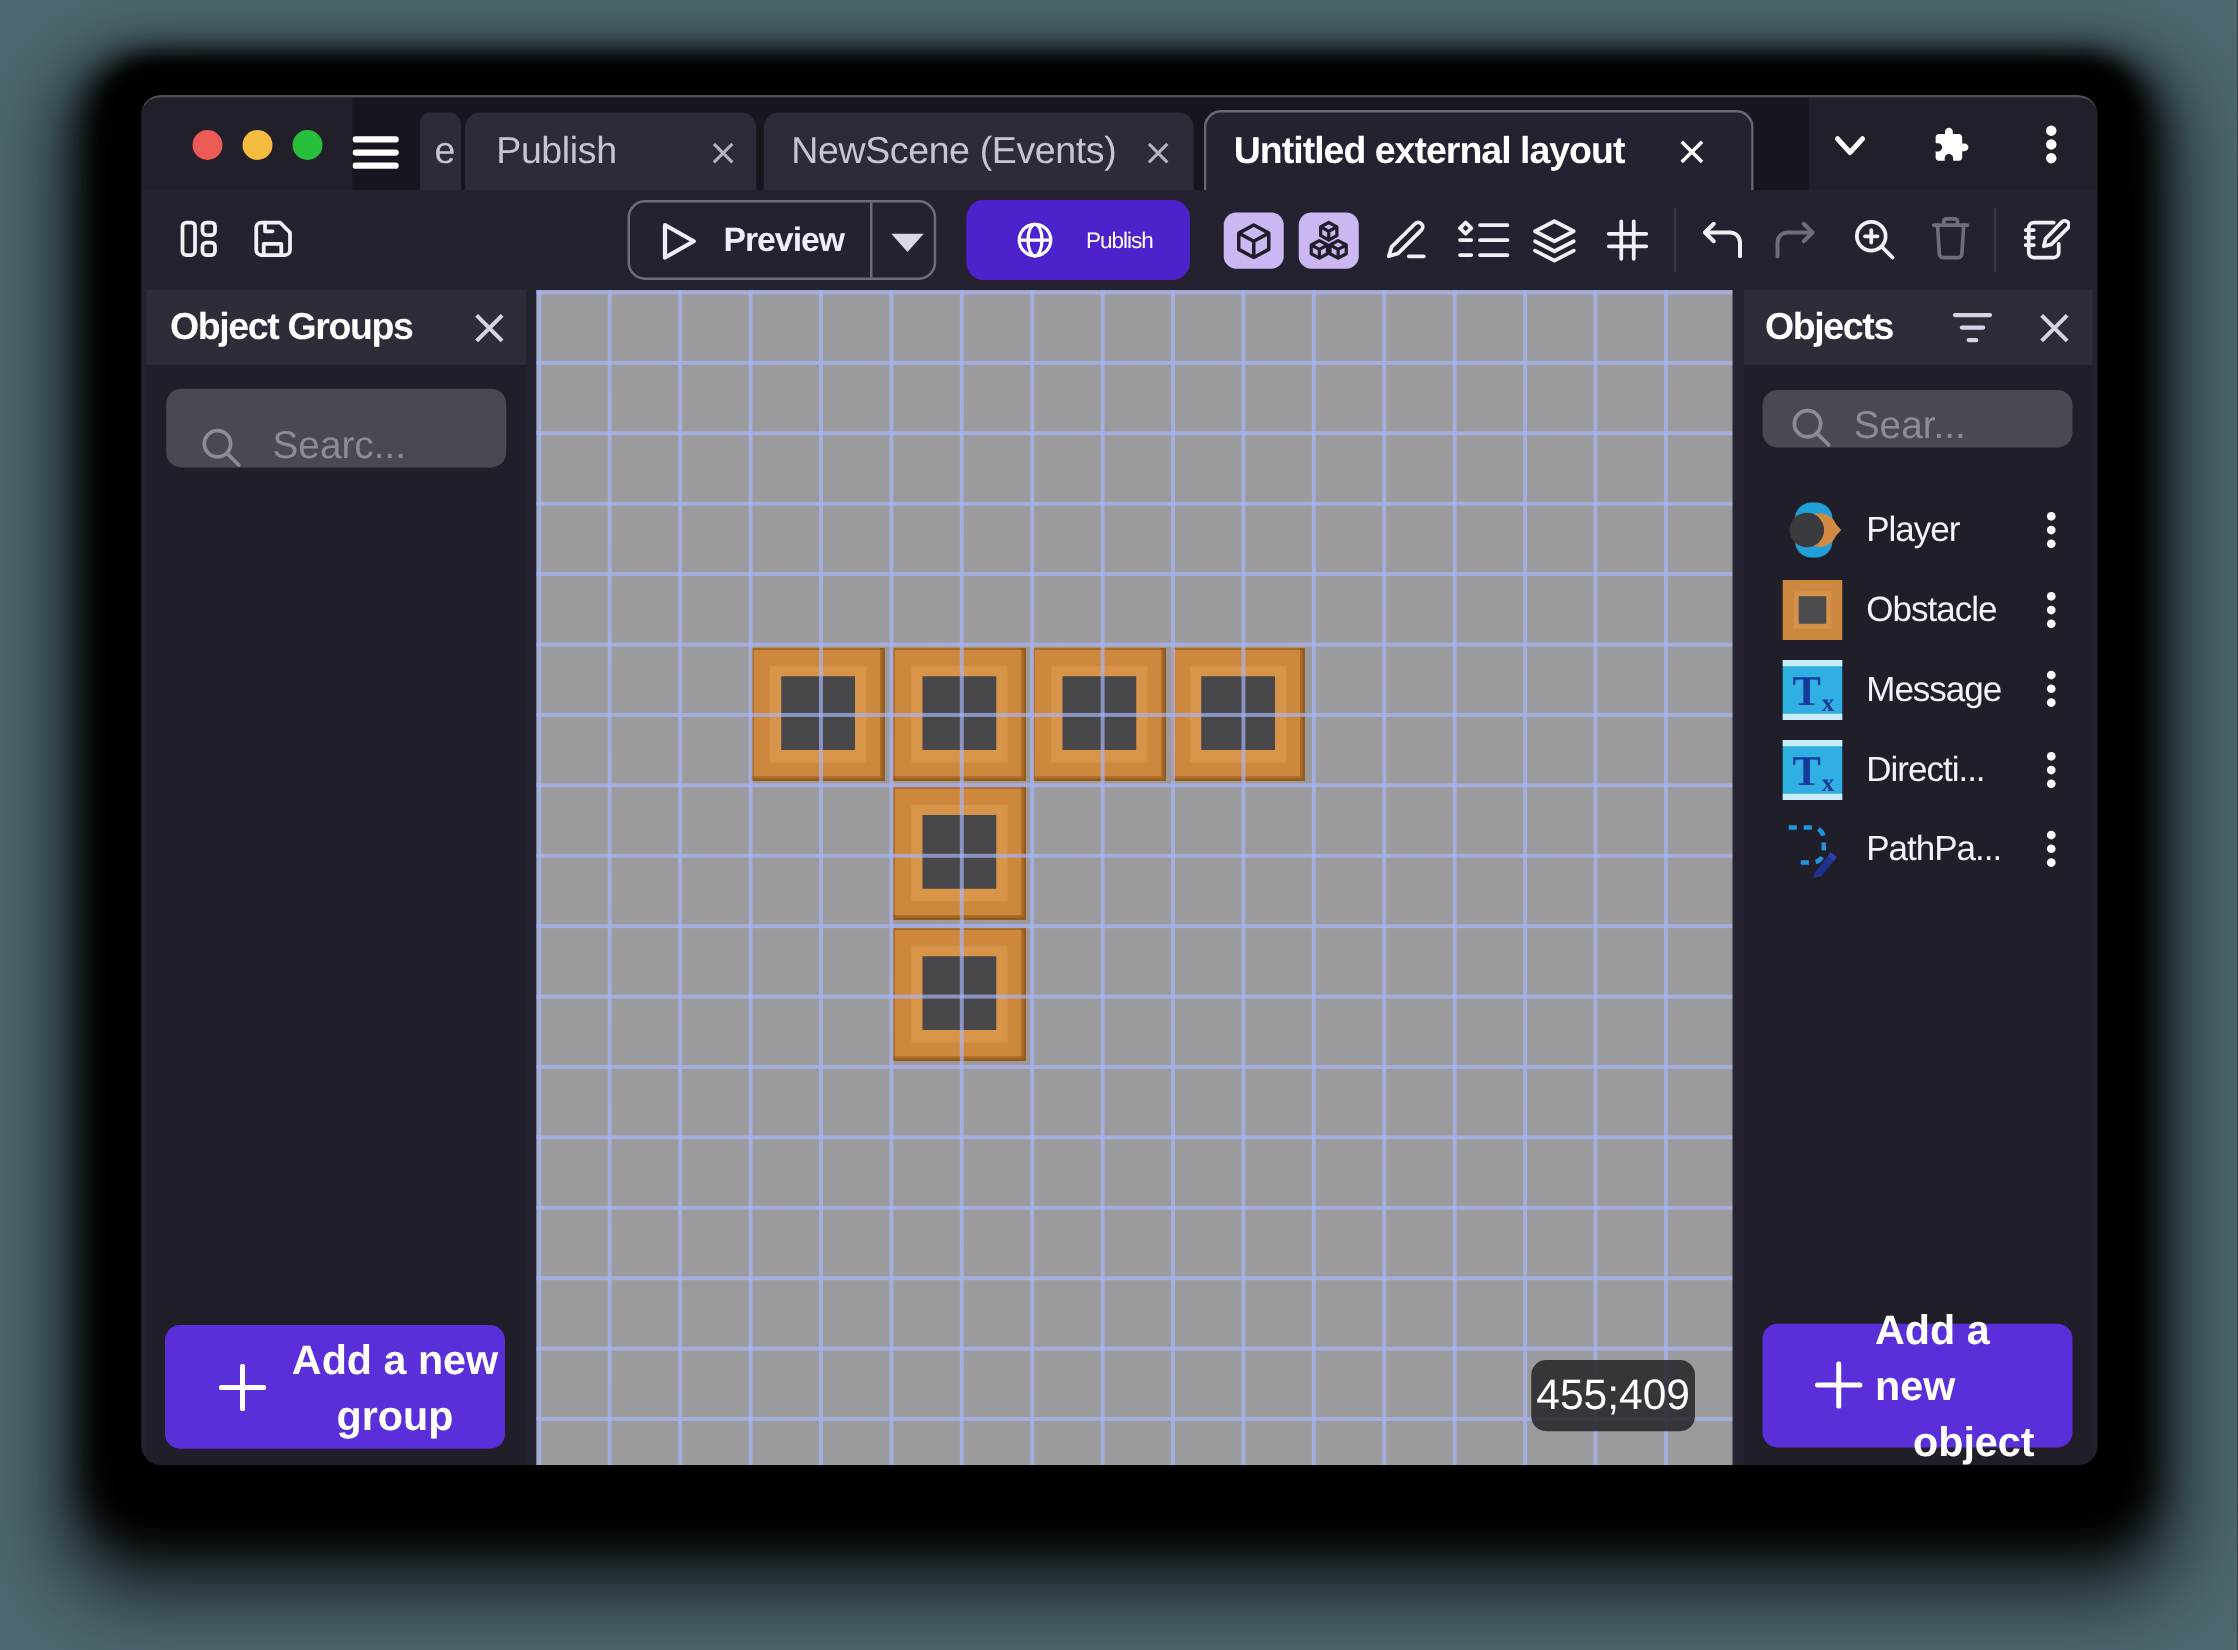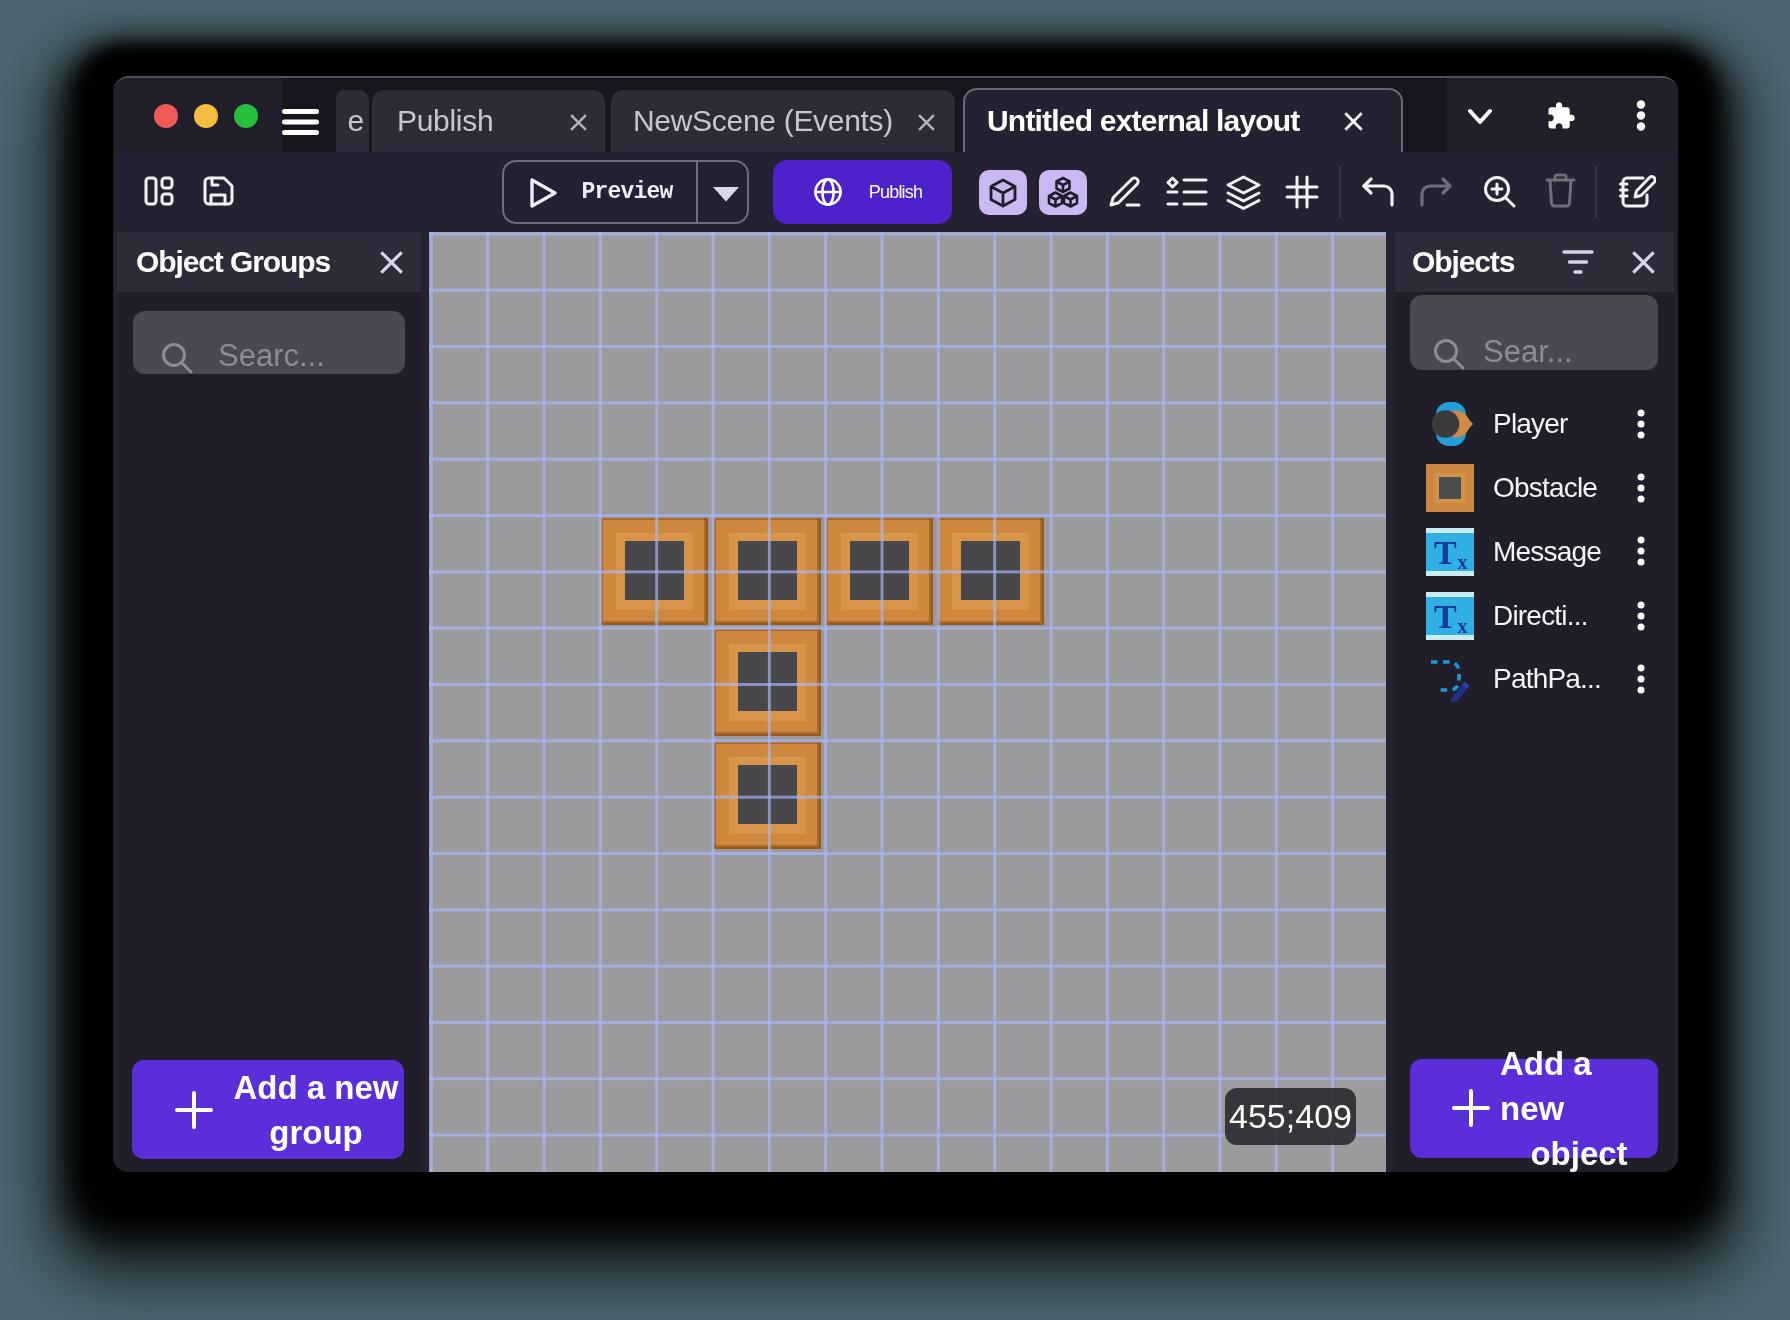--- a/index.html
+++ b/index.html
@@ -116,21 +116,21 @@
     <svg class="abs" style="left:90px; top:24px;" width="31" height="30" viewBox="0 0 31 30" fill="none" stroke="#f2f0f6" stroke-width="3" stroke-linejoin="round" stroke-linecap="round">
       <path d="M2 6 a4 4 0 0 1 4-4 H21 l8 8 V24 a4 4 0 0 1-4 4 H6 a4 4 0 0 1-4-4 Z"></path>
       <path d="M9 2 v7 h6"></path>
       <path d="M8 28 v-9 h14 v9"></path>
     </svg>
 
     <div id="previewbtn">
       <svg style="position:absolute; left:25px; top:15px;" width="29" height="32" viewBox="0 0 29 32" fill="none">
         <path d="M3 3 L26 16 L3 29 Z" stroke="#efedf8" stroke-width="3.4" stroke-linejoin="round"></path>
       </svg>
-      <span style="position:absolute; left:54px; top:0; width:138px; height:60px; display:flex; align-items:center; justify-content:center; color:#efedf8; font-weight:bold; font-size:23px; letter-spacing:-0.8px;font-family:Liberation Mono, monospace;">Preview</span>
+      <span style="position:absolute; left:54px; top:0; width:138px; height:60px; display:flex; align-items:center; justify-content:center; color:#efedf8; font-weight:bold; font-size:27px; letter-spacing:-0.8px;">Preview</span>
       <div style="position:absolute; left:192px; top:0px; width:2px; height:60px; background:#6f6d78;"></div>
       <svg style="position:absolute; left:208px; top:24px;" width="28" height="16" viewBox="0 0 28 16">
         <path d="M1 1 H27 L14 15.5 Z" fill="#dad7e8"></path>
       </svg>
     </div>
 
     <div id="publishbtn">
       <svg width="30" height="30" viewBox="0 0 30 30" fill="none" stroke="#fff" stroke-width="2.6">
         <circle cx="15" cy="15" r="12.6"></circle>
         <ellipse cx="15" cy="15" rx="5.6" ry="12.6"></ellipse>
@@ -270,21 +270,21 @@
     <div class="panel" style="left:1282px; top:0px; width:279px; height:940px;">
       <div class="phead">
         <span style="margin-left:17px;">Objects</span>
         <svg style="position:absolute; left:166px; top:15px;" width="34" height="30" viewBox="0 0 34 30" fill="none" stroke="#d9d3ea" stroke-width="3.4" stroke-linecap="round">
           <path d="M3 5 H31 M8.5 15 H25.5 M14 25 H20"></path>
         </svg>
         <svg style="position:absolute; left:234px; top:16px;" width="29" height="29" viewBox="0 0 27 27" fill="none">
           <path d="M4 4 L23 23 M23 4 L4 23" stroke="#d9d3ea" stroke-width="3"></path>
         </svg>
       </div>
-      <div class="search" style="left:15px; top:63px; width:248px; height:75px;">
+      <div class="search" style="left:15px; top:80px; width:248px; height:46px;">
         <svg style="margin-left:23px;" width="32" height="32" viewBox="0 0 32 32" fill="none" stroke="#8d8b94" stroke-width="3">
           <circle cx="13" cy="13" r="10.5"></circle>
           <path d="M21 21 L30 30" stroke-linecap="round"></path>
         </svg>
         <span style="margin-left:18px;">Sear...</span>
       </div>
 
       <div class="row" style="left:31px; top:168px; width:230px; height:48px;">
         <svg width="48" height="48" viewBox="0 0 48 48">
           <rect x="10" y="2" width="30" height="44" rx="13" fill="#219fd8"></rect>

